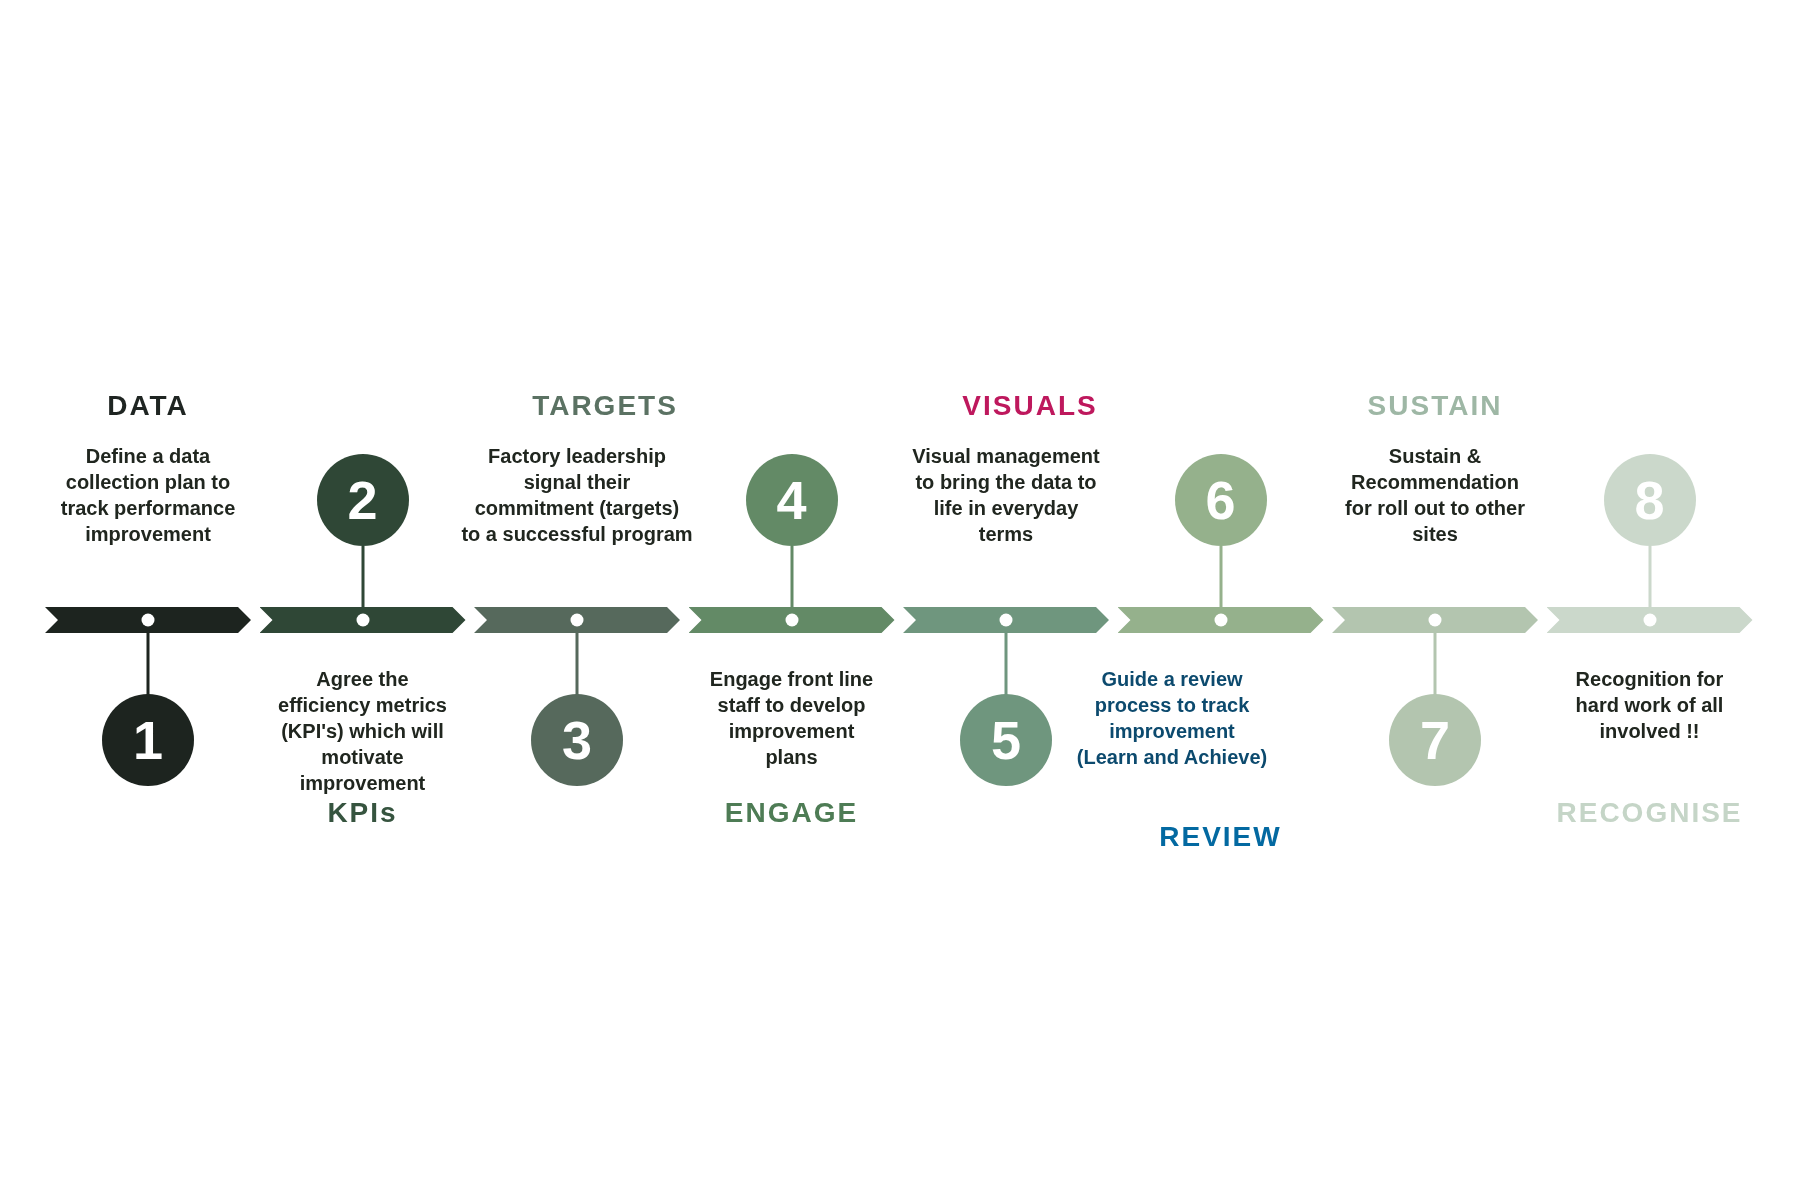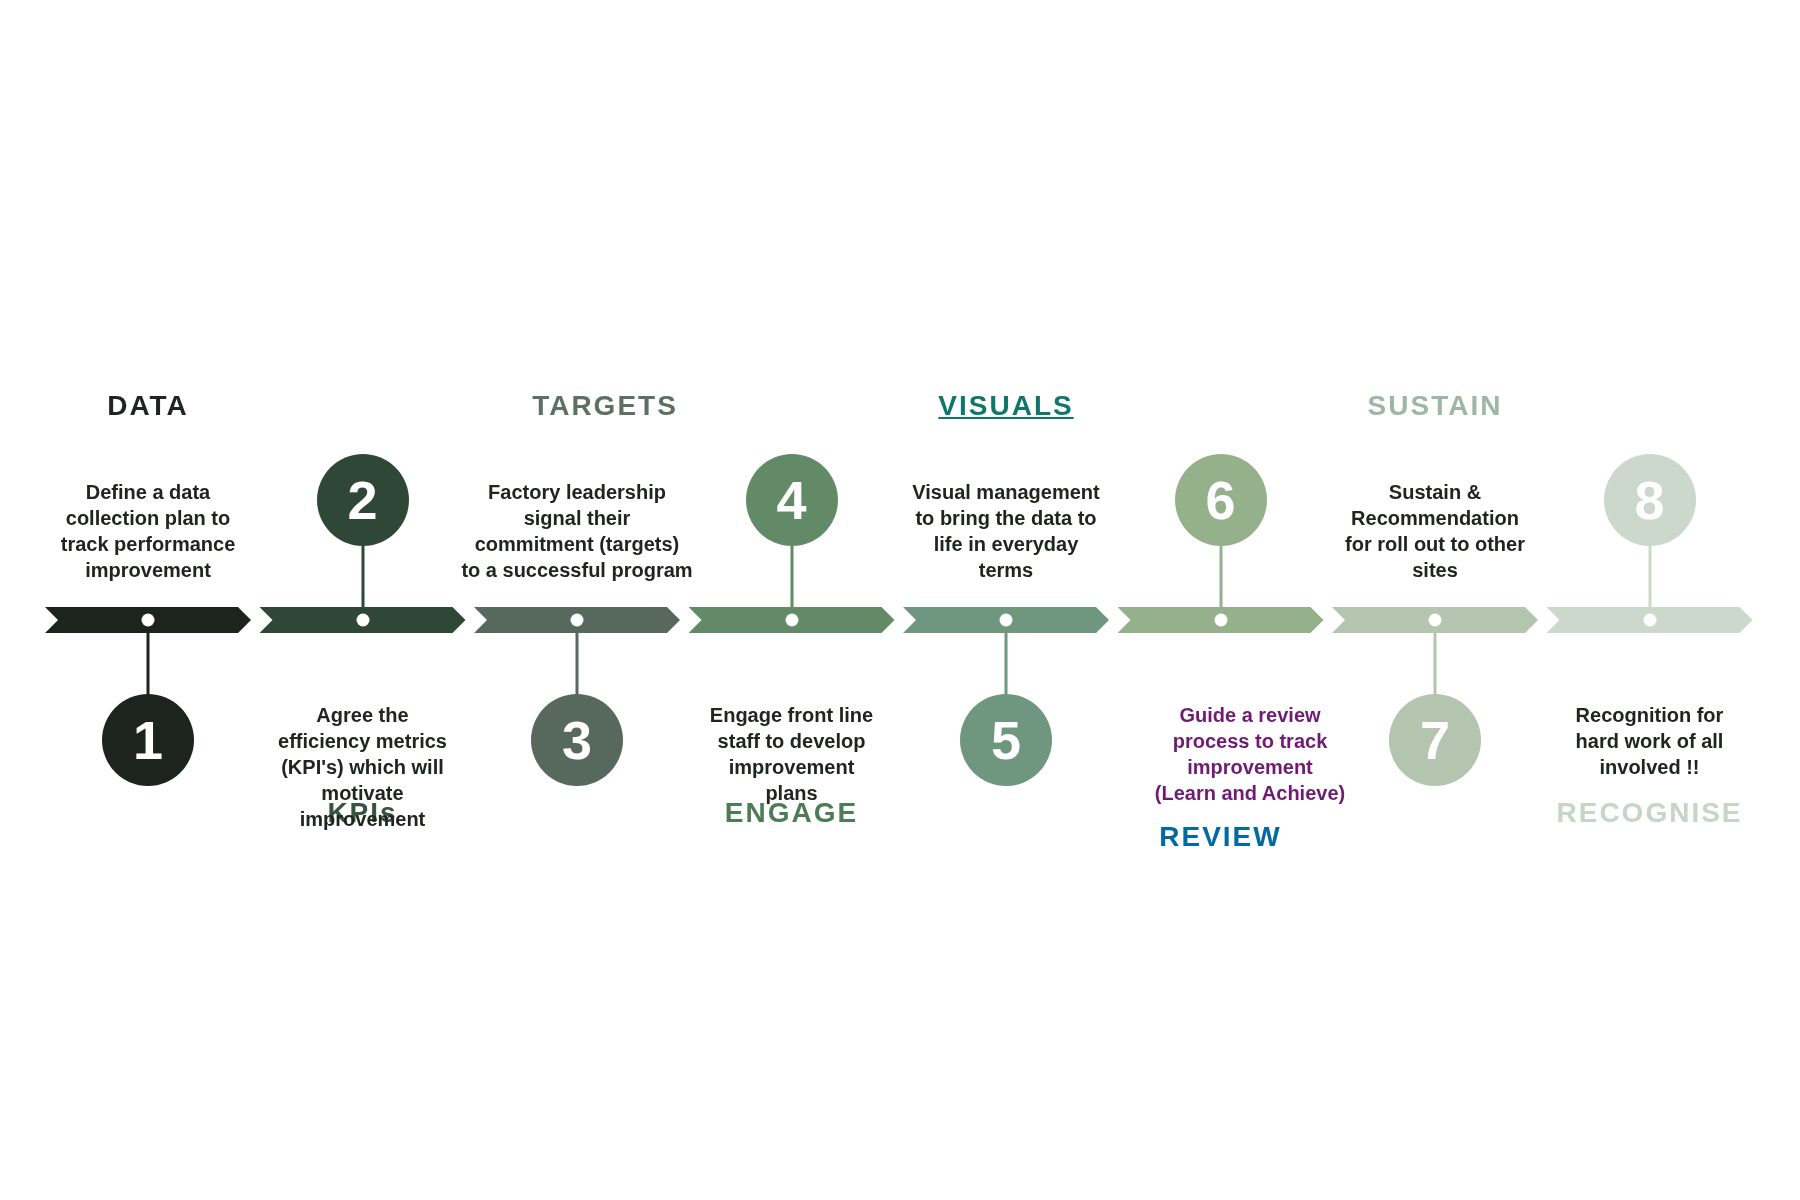--- a/index.html
+++ b/index.html
@@ -15,21 +15,21 @@
   
   .title {
     position:absolute; transform:translateX(-50%);
     font-size:28px; font-weight:bold; letter-spacing:2px; white-space:nowrap;
   }
   .title.top    { top:390px; }
   .title.bottom { top:797px;text-align:right; }
   .desc {
     position:absolute; transform:translateX(-50%);
     font-size:20px; font-weight:600; color:#20261f;
-    line-height:26px; text-align:center; white-space:pre-line;margin-top:36px;
+    line-height:26px; text-align:center; white-space:pre-line;
   }
   .desc.top    { top:443px; }
   .desc.bottom { top:666px; }
   .circle {
     position:absolute; width:92px; height:92px; border-radius:50%;
     transform:translateX(-50%);
     display:flex; align-items:center; justify-content:center;
   }
   .circle.above { top:454px; }
   .circle.below { top:694px; }
@@ -104,35 +104,35 @@
 improvement
 plans</div>
     <div class="connector above" style="left: 791.5px; background: rgb(99, 138, 102);"></div>
     <div class="circle above" style="left: 791.5px; background: rgb(99, 138, 102);">
       <span class="num" style="color: rgb(255, 255, 255);">4</span>
     </div>
     <div class="dot" style="left: 791.5px; background: rgb(255, 255, 255);"></div>
   </div>
 
   <div class="step">
-    <div class="title top" style="left: 1006px; color: #0f766e; text-decoration: underline;">VISUALS</div>
+    <div class="title top" style="left: 1030px; color: #be185d;">VISUALS</div>
     <div class="desc top" style="left: 1006px; color: rgb(32, 38, 31);">Visual management
 to bring the data to
 life in everyday
 terms</div>
     <div class="connector below" style="left: 1006px; background: rgb(111, 150, 126);"></div>
     <div class="circle below" style="left: 1006px; background: rgb(111, 150, 126);">
       <span class="num" style="color: rgb(255, 255, 255);">5</span>
     </div>
     <div class="dot" style="left: 1006px; background: rgb(255, 255, 255);"></div>
   </div>
 
   <div class="step">
     <div class="title bottom" style="left: 1220.5px; color: #0369a1; margin-top: 24px;">REVIEW</div>
-    <div class="desc bottom" style="left: 1250px; color: #701a75;">Guide a review
+    <div class="desc bottom" style="left: 1172px; color: #0c4a6e;">Guide a review
 process to track
 improvement
 (Learn and Achieve)</div>
     <div class="connector above" style="left: 1220.5px; background: rgb(149, 177, 140);"></div>
     <div class="circle above" style="left: 1220.5px; background: rgb(149, 177, 140);">
       <span class="num" style="color: rgb(255, 255, 255);">6</span>
     </div>
     <div class="dot" style="left: 1220.5px; background: rgb(255, 255, 255);"></div>
   </div>
 

